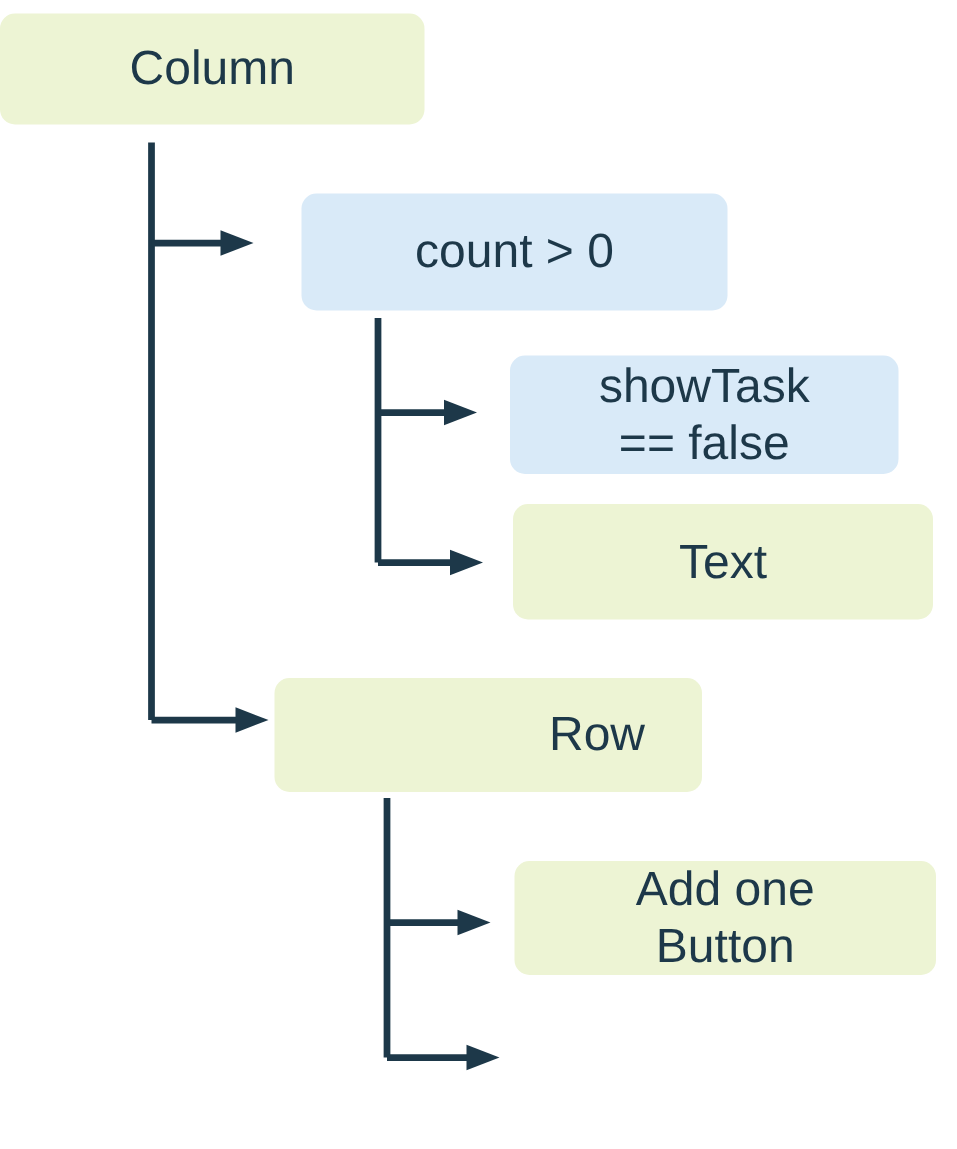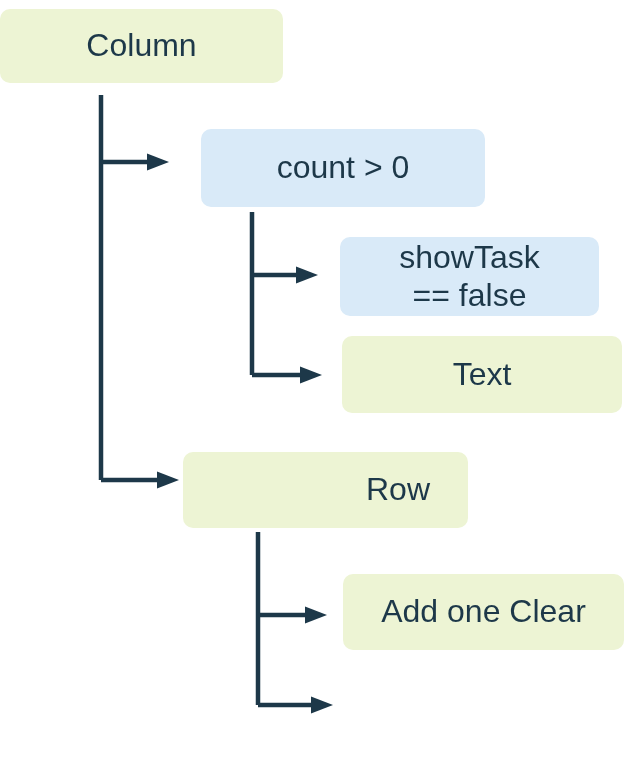--- a/index.html
+++ b/index.html
@@ -103,17 +103,17 @@
 
   <div class="node widget node-text">
     <span>Text</span>
   </div>
 
   <div class="node widget node-row">
     <span>Row</span>
   </div>
 
   <div class="node widget node-addone">
-    <span>Add one Clear</span>
+    <span>Add one Button</span>
   </div>
 
 
 </div>
 
 </body></html>

